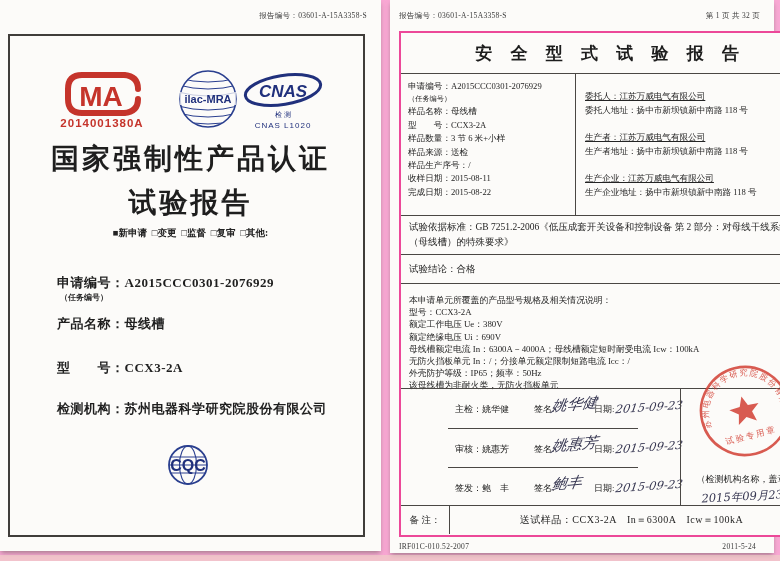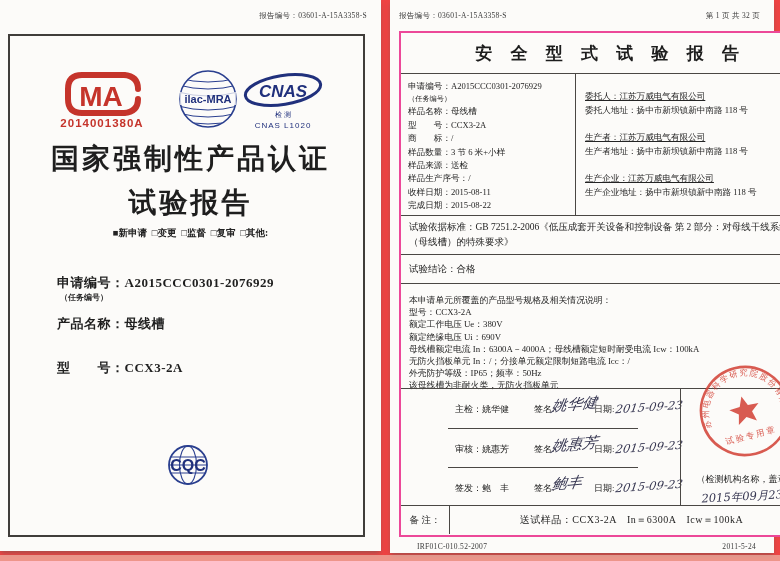--- a/index.html
+++ b/index.html
@@ -1,18 +1,18 @@
 <!DOCTYPE html>
 <html><head>
 <meta charset="utf-8">
 <style>
   * { margin:0; padding:0; box-sizing:border-box; }
   html,body { width:780px; height:561px; overflow:hidden; }
   body { font-family:"Liberation Serif","DejaVu Serif",serif; background:#efede9; }
-  .canvas { position:relative; width:780px; height:561px; background:#ef4444; }
+  .canvas { position:relative; width:780px; height:561px; background:#f9a8d4; }
   .page { position:absolute; top:0; background:#fcfbf9; box-shadow:0 3px 5px -1px rgba(95,88,80,.55); }
   .page-left  { left:5;   width:381px; height:551px; }
   .page-right { left:390px; width:384px; height:553px; }
   .bottom-strip { position:absolute; left:0; bottom:0; width:780px; height:6px; background:#ecd9c4; opacity:.55; }
   .t { position:absolute; white-space:pre; color:#262626; }
   .small { font-size:7.5px; letter-spacing:.3px; color:#3a3a3a; }
   .border-box { position:absolute; left:8px; top:34px; width:357px; height:503px; border:2px solid #403d3a; }
   .doc-title { left:0; width:100%; text-align:center; font-size:28px; font-weight:bold; letter-spacing:3px; color:#1e1e1e; }
   .check-line { left:0; width:100%; text-align:center; font-size:9.5px; font-weight:bold; color:#222; }
   .fld { left:57px; font-size:13px; font-weight:bold; color:#1f1f1f; letter-spacing:.5px; }
@@ -99,20 +99,21 @@
     </svg>
 
     <div class="t doc-title" style="top:140px;text-align:center;">国家强制性产品认证</div>
     <div class="t doc-title" style="top:184px;">试验报告</div>
     <div class="t check-line" style="top:227px;">■新申请  □变更  □监督  □复审  □其他:</div>
 
     <div class="t fld" style="top:274px;"><span>申请编号：</span><span>A2015CCC0301-2076929</span></div>
     <div class="t fld-note" style="top:292px;">（任务编号）</div>
     <div class="t fld" style="top:315px;"><span>产品名称：</span><span>母线槽</span></div>
     <div class="t fld" style="top:359px;"><span>型　　号：</span><span>CCX3-2A</span></div>
+    <div class="t fld" style="top:400px;"><span>检测机构：</span><span>苏州电器科学研究院股份有限公司</span></div>
 
     <svg style="position:absolute; left:155px; top:442px;" width="66" height="46" viewBox="0 0 66 46">
       <circle cx="33" cy="23" r="19" fill="none" stroke="#2a3f8f" stroke-width="1.8"></circle>
       <ellipse cx="33" cy="23" rx="8.5" ry="19" fill="none" stroke="#2a3f8f" stroke-width="1.1"></ellipse>
       <path d="M16,15 h34 M14,23 h38 M16,31 h34" fill="none" stroke="#2a3f8f" stroke-width="1.1"></path>
       <text x="33" y="29" text-anchor="middle" font-size="16" font-weight="bold" fill="#20307c">CQC</text>
     </svg>
   </div>
 
   <div class="page page-right">
@@ -121,21 +122,20 @@
 
     <div class="tbl">
       <div class="row row-title">安 全 型 式 试 验 报 告</div>
 
       <div class="row row-info">
         <div class="col-l">
           <div class="ln">申请编号：A2015CCC0301-2076929</div>
           <div class="ln ln-note">（任务编号）</div>
           <div class="ln">样品名称：母线槽</div>
           <div class="ln">型　　号：CCX3-2A</div>
-          <div class="ln">商　　标：/</div>
           <div class="ln">样品数量：3 节 6 米+小样</div>
           <div class="ln">样品来源：送检</div>
           <div class="ln">样品生产序号：/</div>
           <div class="ln">收样日期：2015-08-11</div>
           <div class="ln">完成日期：2015-08-22</div>
         </div>
         <div class="col-r">
           <div class="ln gap">委托人：江苏万威电气有限公司</div>
           <div class="ln">委托人地址：扬中市新坝镇新中南路 118 号</div>
           <div class="ln gap">生产者：江苏万威电气有限公司</div>
@@ -197,18 +197,18 @@
           <div class="seal-date script">2015年09月23日</div>
         </div>
       </div>
 
       <div class="row row-remark">
         <div class="remark-label">备 注：</div>
         <div class="remark-text">送试样品：CCX3-2A　In＝6300A　Icw＝100kA</div>
       </div>
     </div>
 
-    <div class="t small" style="left:9px; top:542px;margin-left:18px;">IRF01C-010.52-2007</div>
+    <div class="t small" style="left:9px; top:542px;">IRF01C-010.52-2007</div>
     <div class="t small" style="right:18px; top:542px;">2011-5-24</div>
   </div>
 
   <div class="bottom-strip"></div>
 </div>
 
 </body></html>

